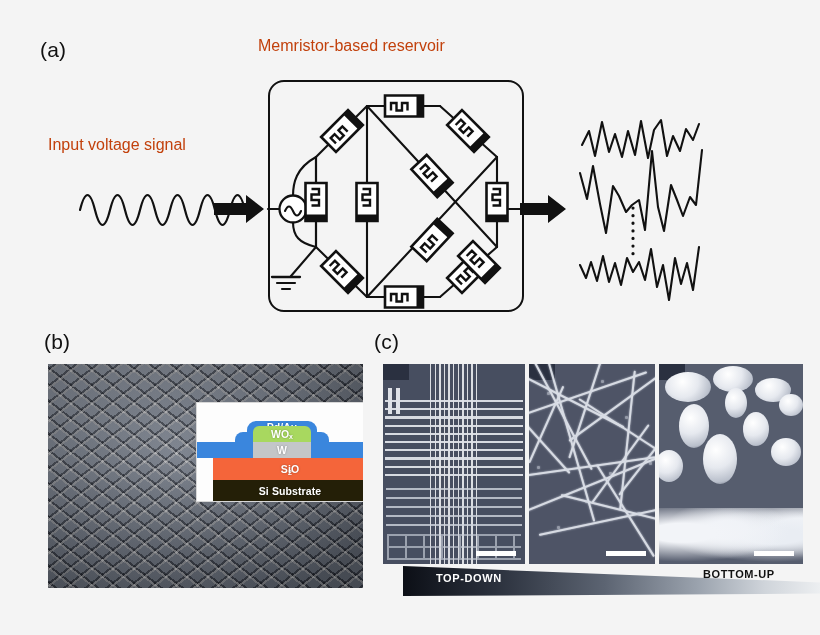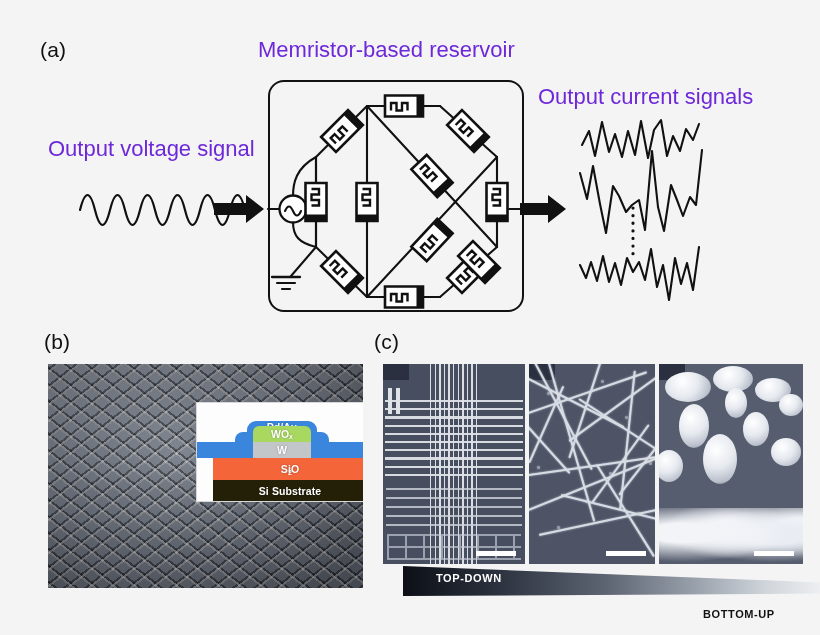--- a/index.html
+++ b/index.html
@@ -10,21 +10,21 @@
     position:relative;overflow:hidden;
     -webkit-font-smoothing:antialiased;
   }
   .fig{position:absolute;inset:0;}
 
   
   .panel-letter{
     position:absolute;font-size:21px;color:#111;letter-spacing:.2px;
   }
   .hdr{
-    position:absolute;font-size:22px;color:#6d28d9;white-space:nowrap;
+    position:absolute;font-size:16px;color:#c2410c;white-space:nowrap;
   }
 
   
   #panel-a{position:absolute;left:0;top:0;width:820px;height:320px;}
 
   #label-a{left:40px;top:38px;}
   #title-reservoir{left:258px;top:37px;}
   #title-output{left:538px;top:84px;}
   #label-input{left:48px;top:136px;}
 
@@ -158,36 +158,35 @@
 
   
   #wedge{position:absolute;left:403px;top:566px;width:420px;height:30px;}
   #wedge .shape{
     position:absolute;inset:0;
     background:linear-gradient(90deg,#0c0f16 0%,#2b313d 22%,#5c6472 48%,#9aa2ad 70%,#cfd4da 86%,#eef0f2 100%);
     clip-path:polygon(0 0, 100% 55%, 100% 92%, 0 100%);
   }
   .wtext{position:absolute;font-size:11px;font-weight:700;letter-spacing:.6px;white-space:nowrap;}
   #w-top{left:33px;top:6px;color:#ffffff;}
-  #w-bot{left:300px;top:2px;color:#111;margin-top:40px;}
+  #w-bot{left:300px;top:2px;color:#111;}
 </style>
 </head>
 <body>
 
 <div class="fig">
 
   <div id="panel-a">
 
     <div class="panel-letter" id="label-a">(a)</div>
 
     <div class="hdr" id="title-reservoir">Memristor-based reservoir</div>
 
-    <div class="hdr" id="title-output">Output current signals</div>
-
-    <div class="hdr" id="label-input">Output voltage signal</div>
+
+    <div class="hdr" id="label-input">Input voltage signal</div>
 
     <div class="res-box"></div>
 
     <svg class="vec" viewBox="0 0 820 320">
       <defs>
 
         <g id="memr">
           <rect x="-19" y="-10.5" width="38" height="21" fill="#fff" stroke="#111" stroke-width="2.6"></rect>
           <path d="M -13 4.5 L -13 -3 L -7.5 -3 L -7.5 4.5 L -2 4.5 L -2 -3 L 3.5 -3 L 3.5 4.5" fill="none" stroke="#111" stroke-width="2.4" stroke-linejoin="miter"></path>
           <rect x="12.5" y="-10.5" width="6.5" height="21" fill="#111"></rect>

